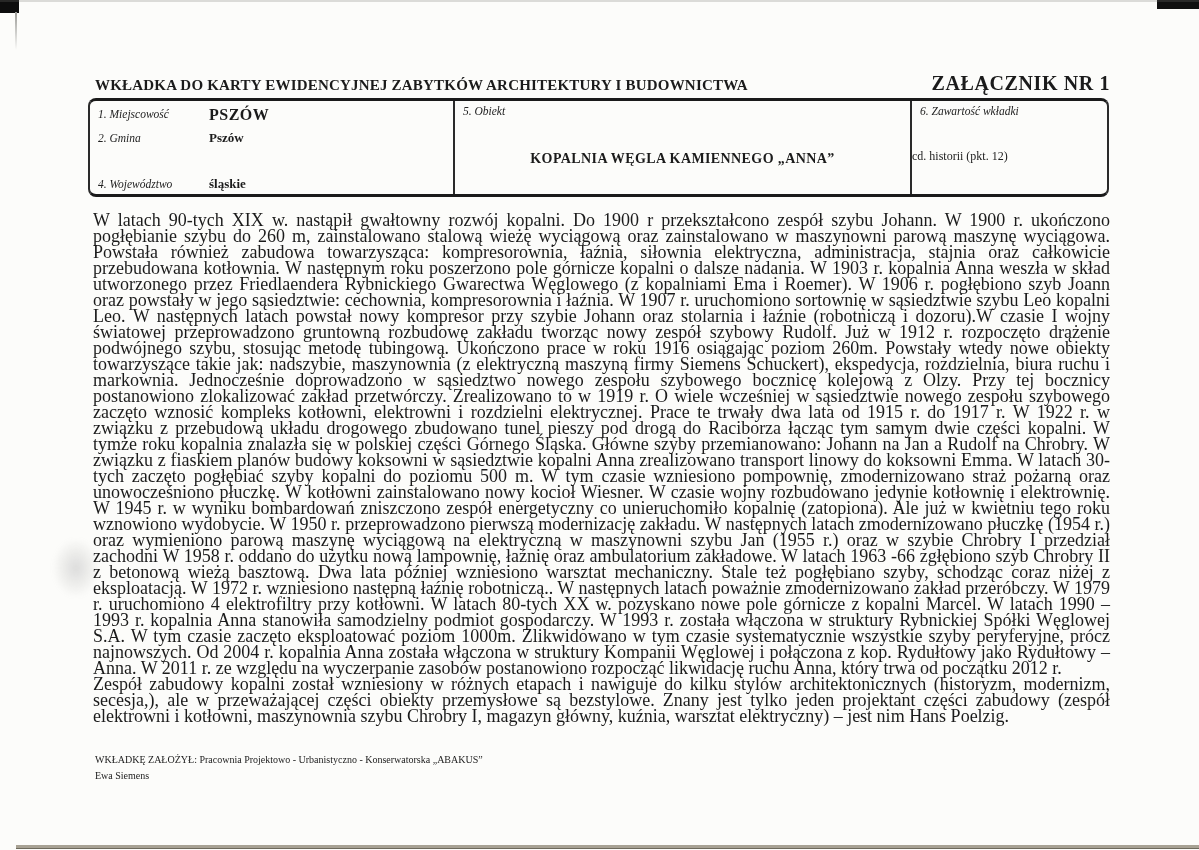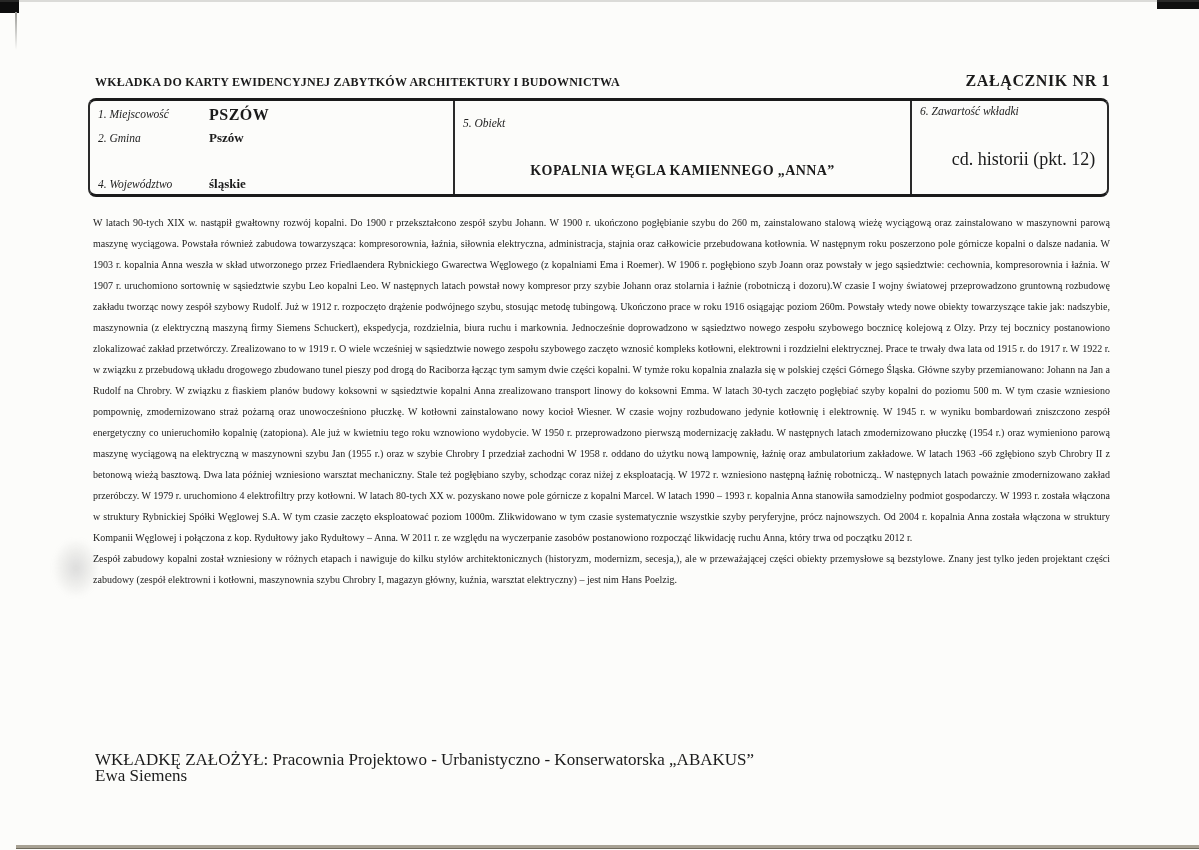--- a/index.html
+++ b/index.html
@@ -21,60 +21,60 @@
   .edge-bottom { position:absolute; left:16px; right:0; bottom:1px; height:3px;
                background:#a8a294; border-bottom:1px solid #6e6a5c; }
   .smudge    { position:absolute; left:52px; top:538px; width:48px; height:60px;
                background:radial-gradient(ellipse at center, rgba(140,140,140,0.28), rgba(140,140,140,0) 70%);
                filter:blur(2px); }
   
   .doc-header {
     position:absolute; left:95px; top:72px; width:1015px;
     display:flex; justify-content:space-between; align-items:baseline;
   }
-  .doc-title { font-weight:bold; font-size:12px; letter-spacing:0.2px; white-space:nowrap; }
-  .doc-attachment { font-weight:bold; font-size:16px; letter-spacing:0.6px; white-space:nowrap; }
+  .doc-title { font-weight:bold; font-size:15px; letter-spacing:0.2px; white-space:nowrap; }
+  .doc-attachment { font-weight:bold; font-size:20px; letter-spacing:0.6px; white-space:nowrap; }
   
   .record-table {
     position:absolute; left:88px; top:98px; width:1021px; height:99px;
     border-top:3px solid #1a1a1a;
     border-bottom:3px solid #1a1a1a;
     border-left:2px solid #2a2a2a;
     border-right:2px solid #2a2a2a;
     box-sizing:border-box;
     border-radius:8px;
   }
   .vline { position:absolute; top:0; bottom:0; width:2px; background:#2a2a2a; }
   .vline.v1 { left:363px; }
   .vline.v2 { left:820px; }
   .cell-label { font-style:italic; font-size:11.5px; color:#222; }
   .field-row { position:absolute; left:8px; width:350px; height:20px; }
   .field-row .cell-label { position:absolute; left:0; top:2px; }
   .field-value { position:absolute; left:111px; top:0; font-weight:bold; font-size:13px; }
   .field-value.big { font-size:16px; letter-spacing:0.5px; }
-  .cell-obiekt { position:absolute; left:365px; top:12px; width:455px; height:100%; }
+  .cell-obiekt { position:absolute; left:365px; top:0; width:455px; height:100%; }
   .cell-obiekt .cell-label { position:absolute; left:8px; top:4px; }
   .obiekt-value { position:absolute; top:50px; left:0; width:100%; text-align:center;
                   box-sizing:border-box;
                   font-weight:bold; font-size:14px; letter-spacing:0.4px; }
   .cell-contents { position:absolute; left:822px; top:0; right:0; height:100%; }
   .cell-contents .cell-label { position:absolute; left:8px; top:4px; }
-  .contents-value { position:absolute; top:48px; left:0; width:100%; text-align:center;
-                    font-size:18px;margin-left:14px; }
+  .contents-value { position:absolute; top:48px; left:0; width:100%; text-align:left;
+                    font-size:12px; }
   
   .history-text {
     position:absolute; left:93px; top:212px; width:1017px;
-    font-size:10px; line-height:21px;
+    font-size:18px; line-height:16px;
     text-align:justify;
   }
   .history-text p { margin:0; }
   
   .footer-credit {
     position:absolute; left:95px; top:752px; width:700px;
-    font-size:17px; line-height:15.5px;
+    font-size:10px; line-height:15.5px;
   }
 </style>
 </head>
 <body>
 
 <div class="page">
 
   <div class="corner-tl"></div>
   <div class="edge-tl"></div>
   <div class="corner-tr"></div>

